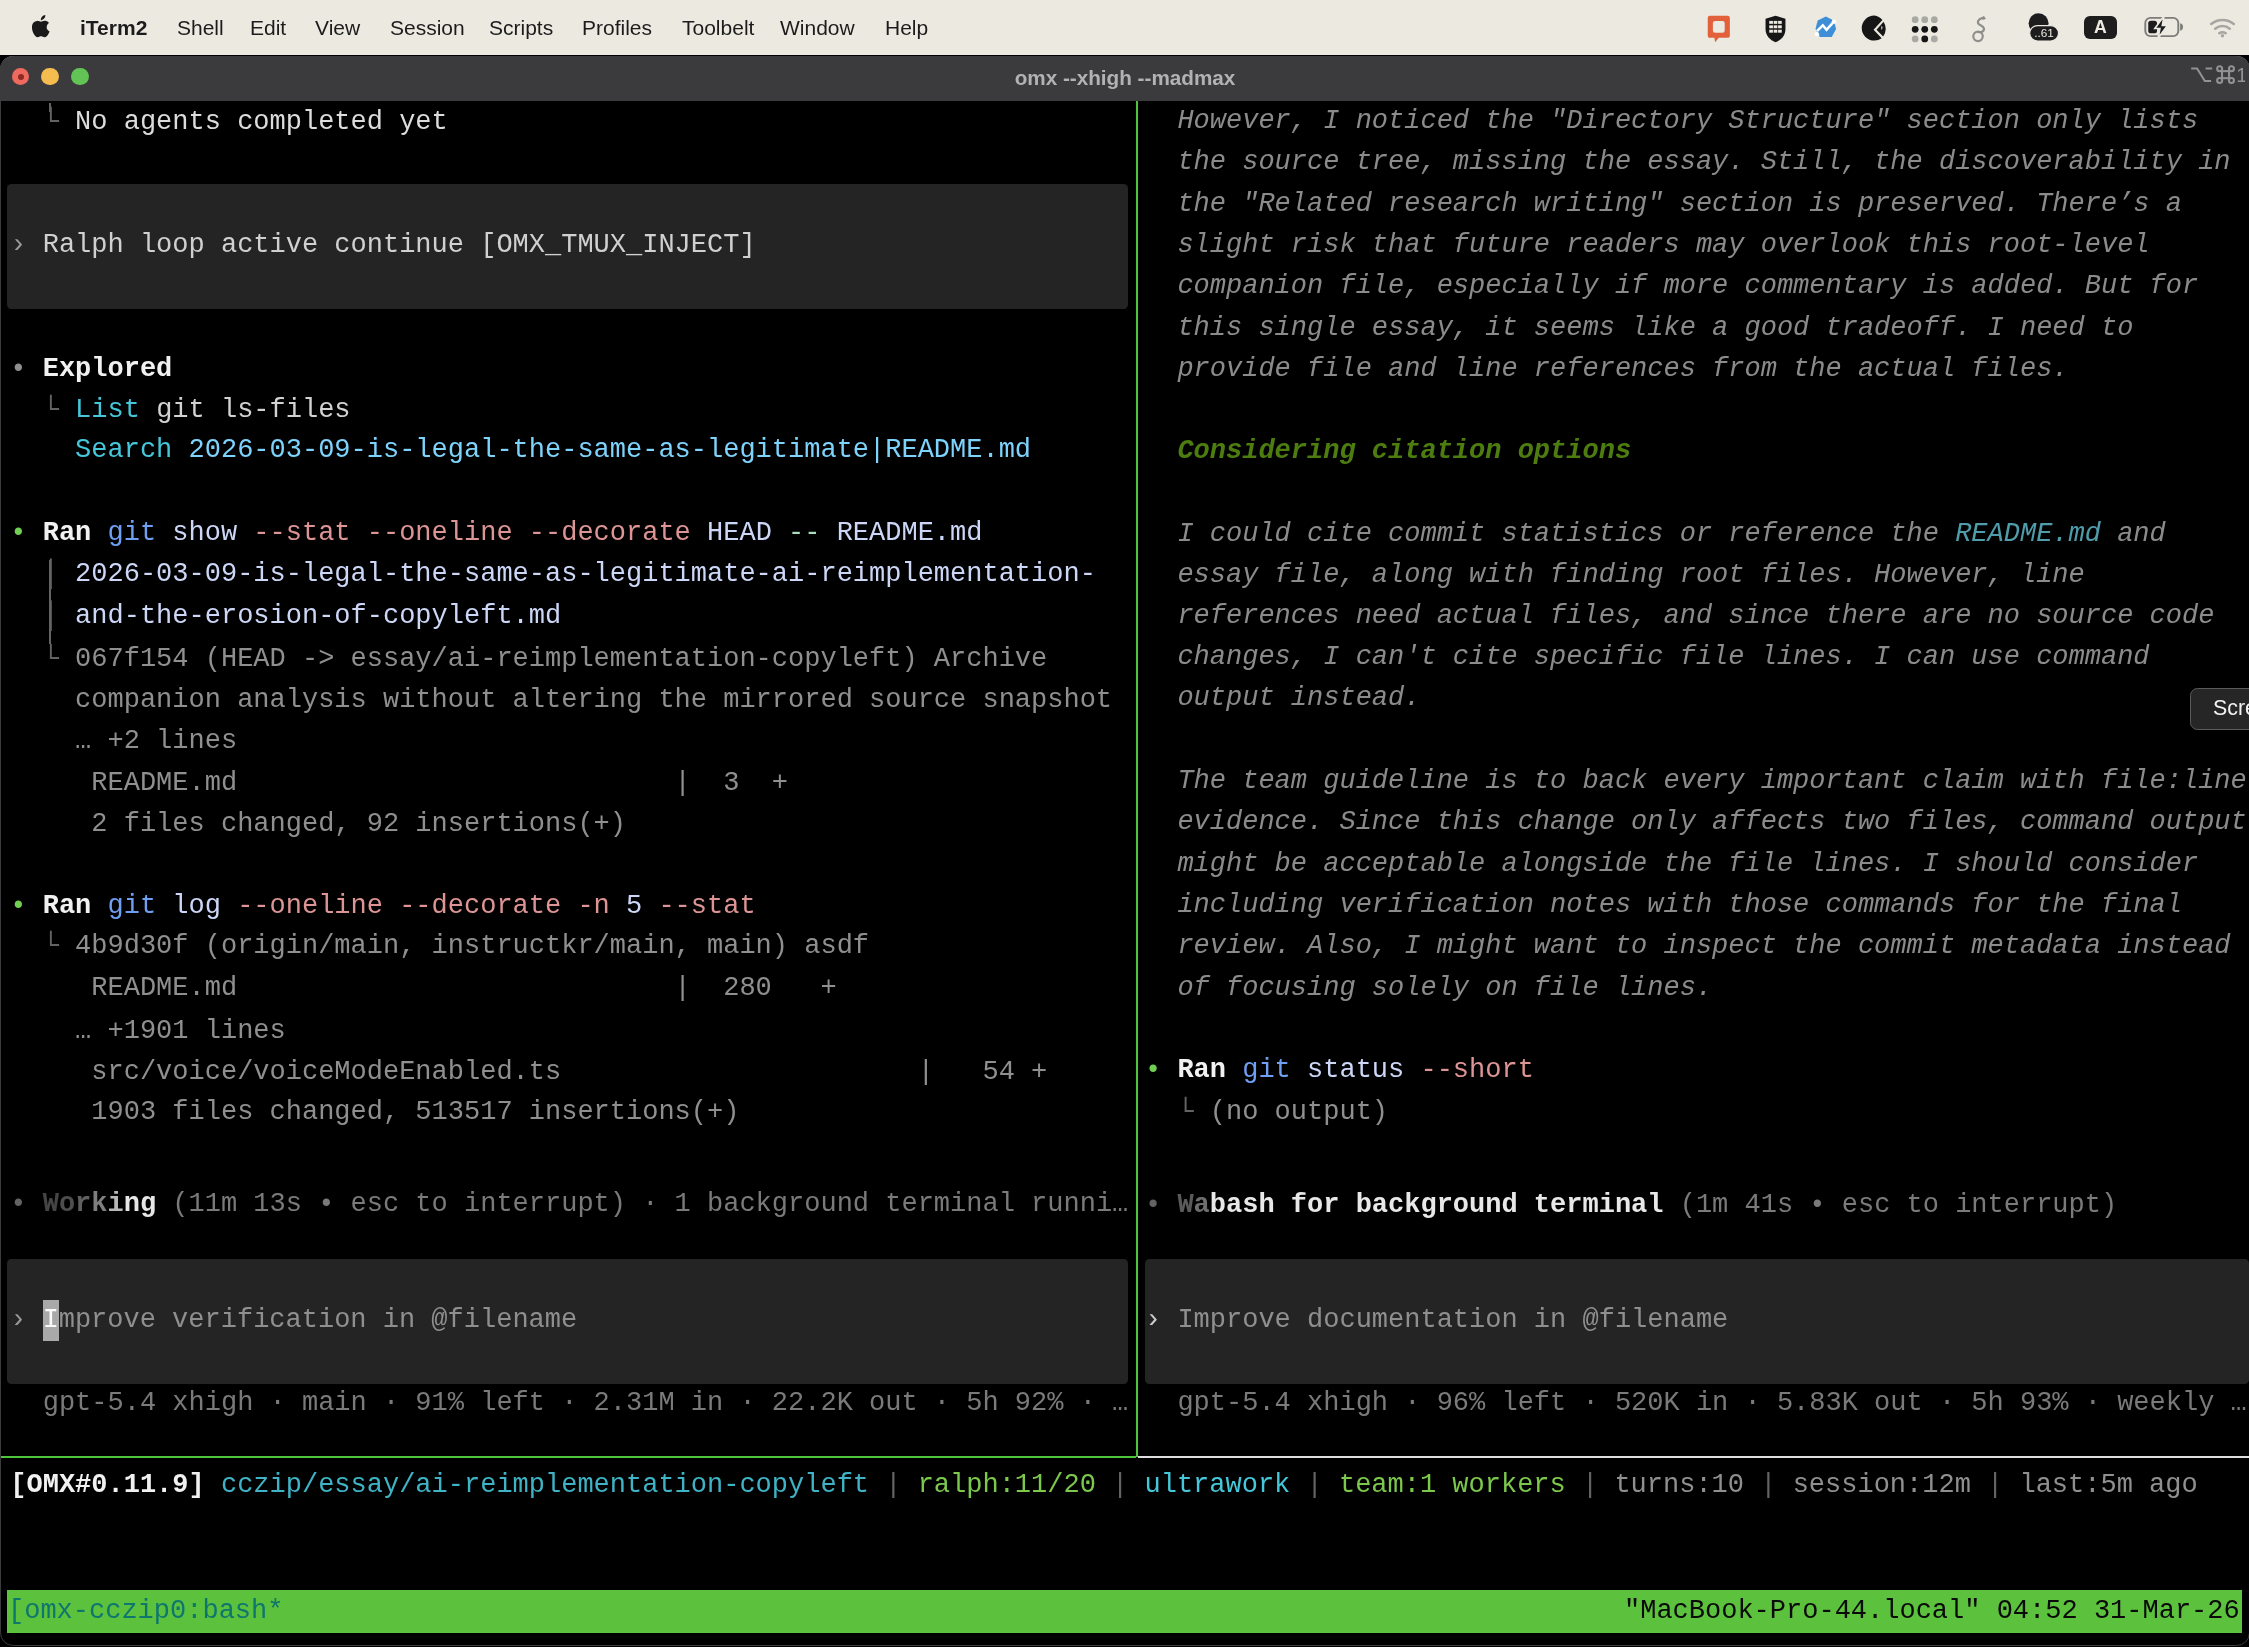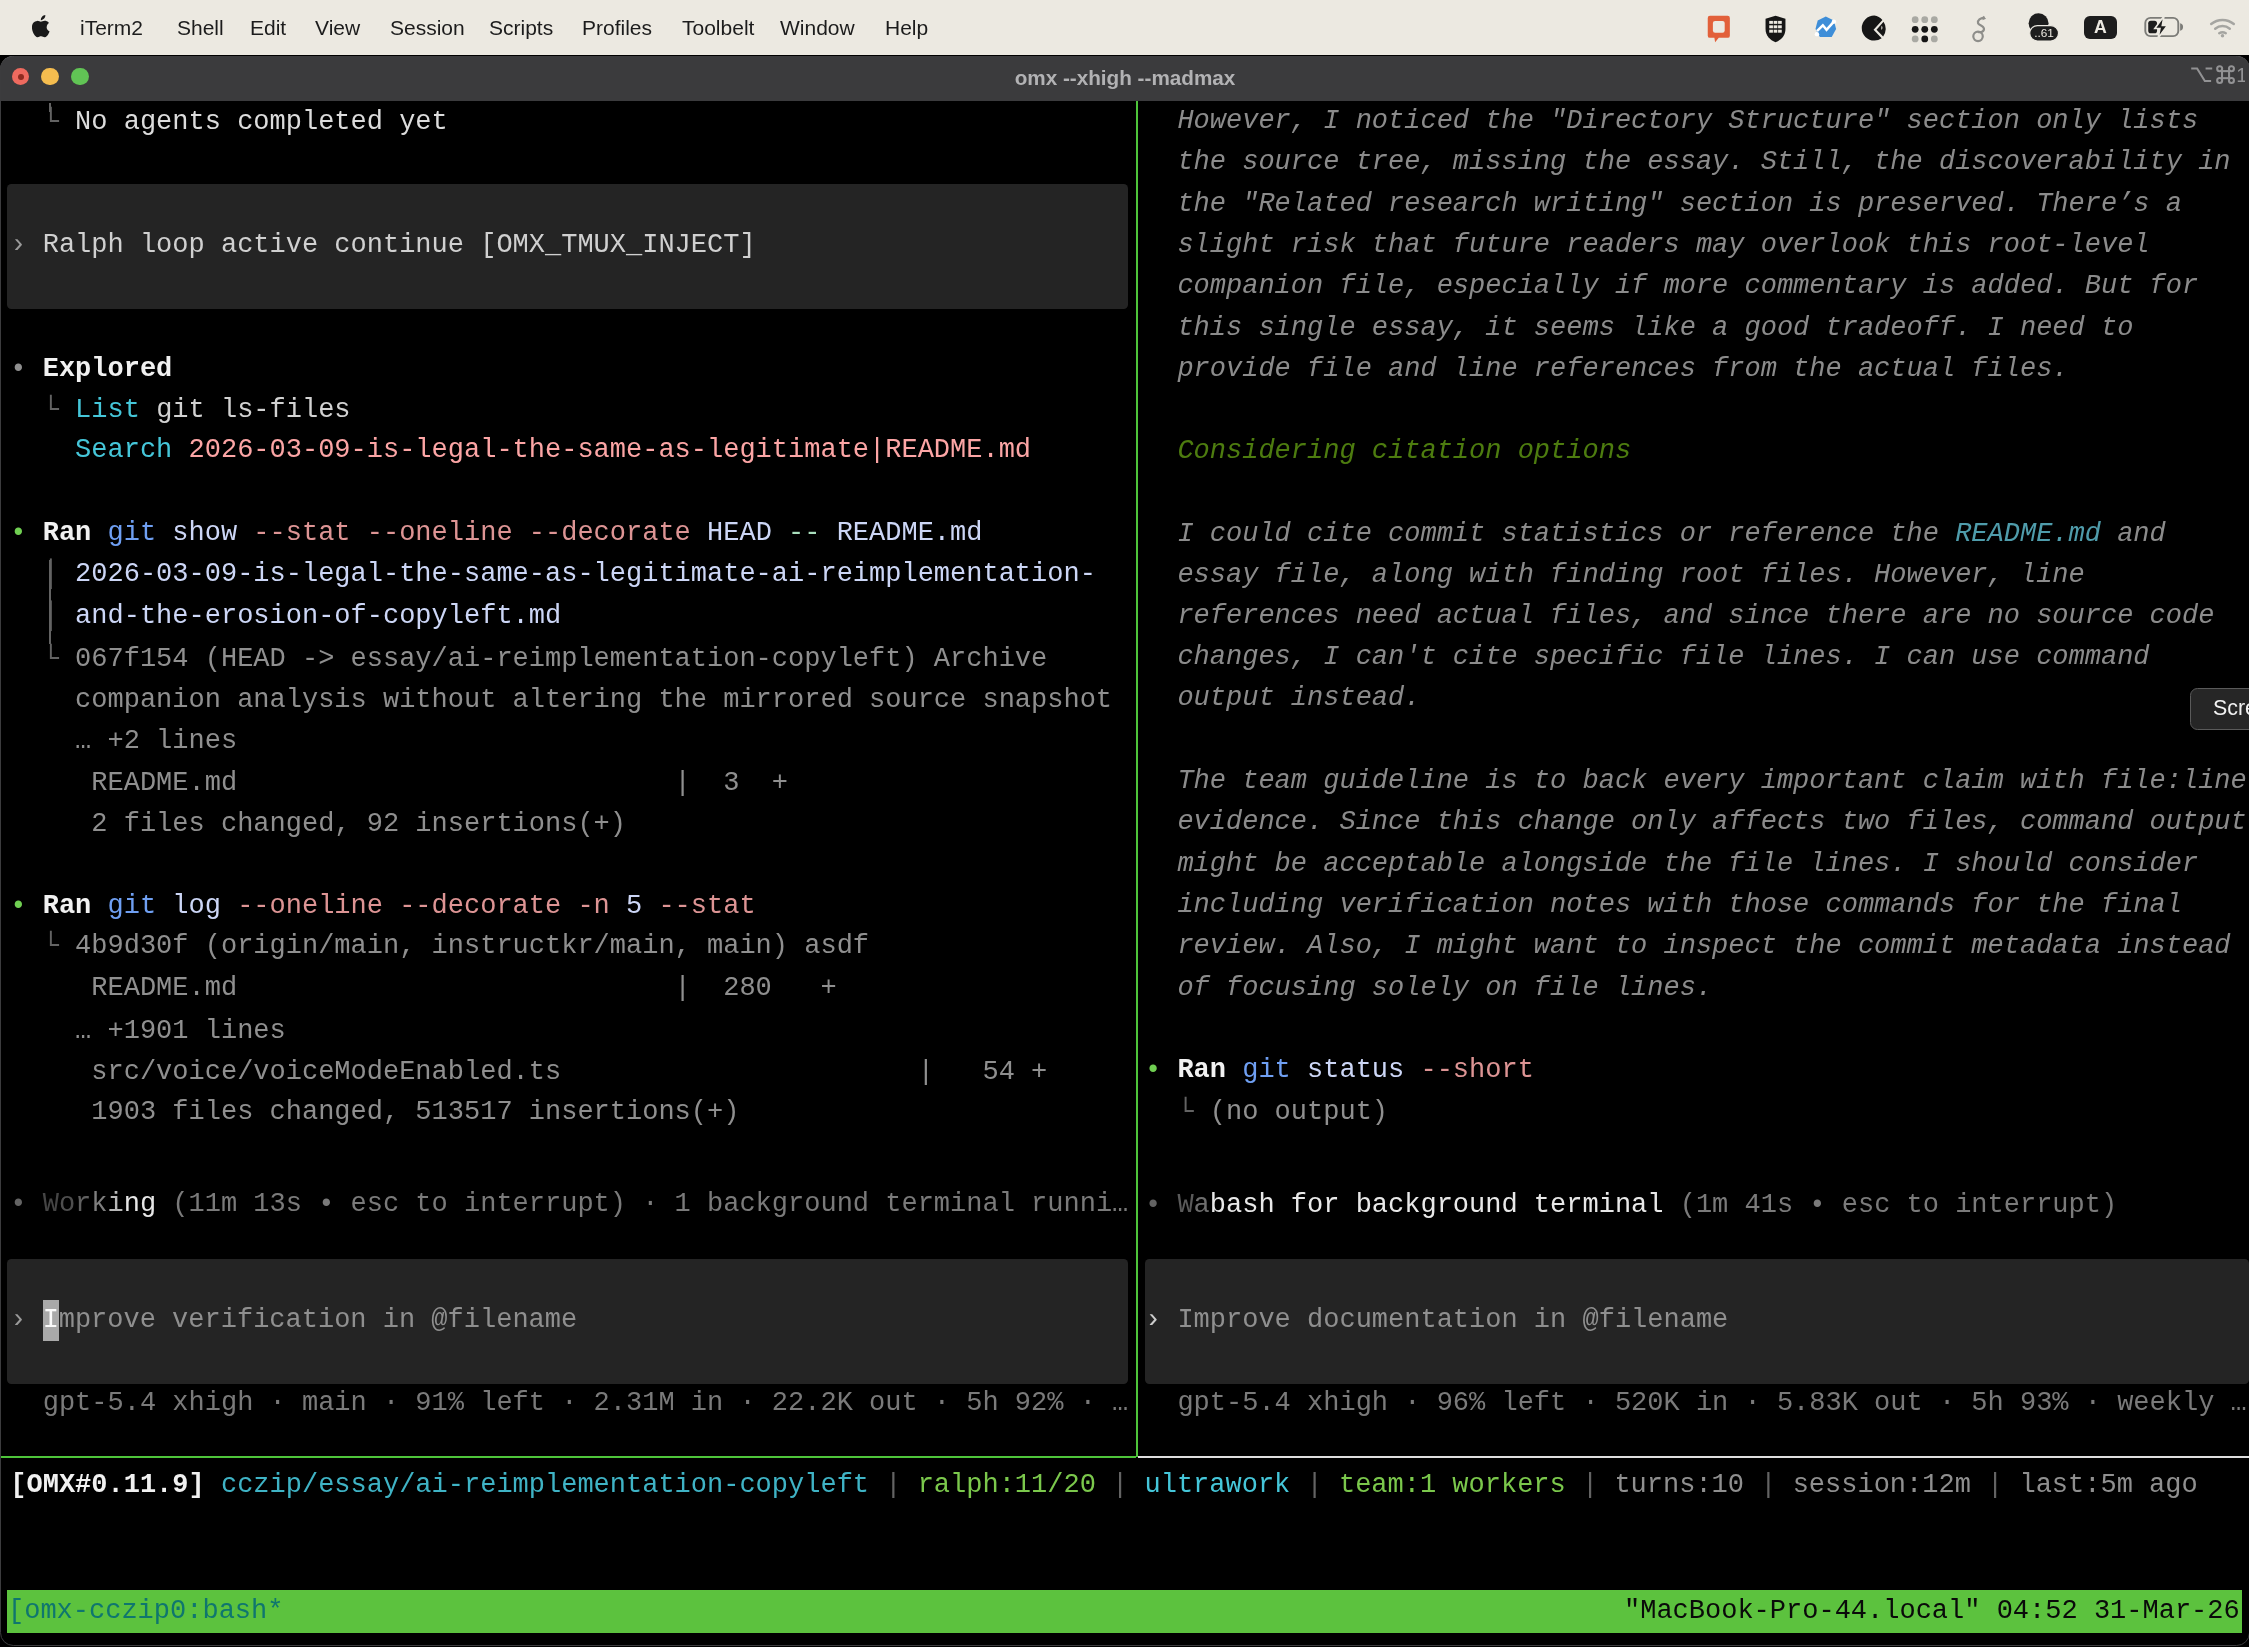--- a/index.html
+++ b/index.html
@@ -3,21 +3,21 @@
 <meta charset="utf-8">
 <style>
 html,body{margin:0;padding:0;width:2250px;height:1648px;background:#000;overflow:hidden}
 body{position:relative;font-family:"Liberation Mono",monospace}
 .mb{position:absolute;left:0;top:0;width:2250px;height:55px;background:#ece9e1}
 .mi{position:absolute;top:0;height:55px;line-height:56px;font-family:"Liberation Sans",sans-serif;font-size:21px;color:#1c1c1c}
 .tb{position:absolute;left:0;top:56px;width:2250px;height:45px;background:#3b3b3d;border-radius:13.3px 13.3px 0 0}
 .tl{position:absolute;top:11.8px;width:17.7px;height:17.7px;border-radius:50%}
 .title{position:absolute;left:0;right:0;top:0;text-align:center;line-height:44px;font-family:"Liberation Sans",sans-serif;font-size:20.7px;font-weight:bold;color:#b2b2b4}
 .ln{position:absolute;white-space:pre;font-size:27px;line-height:41px;height:41px;color:#dcdcdc}
-.b{font-weight:normal}
+.b{font-weight:bold}
 .g{color:#8f8f8f}
 .g2{color:#7a7a7a}
 .gd{color:#636363}
 .cy{color:#45c6d9}
 .te{color:#3fb3c5}
 .tei{color:#4f9cab}
 .bl{color:#6f9ff2}
 .pw{color:#ccd6f6}
 .sa{color:#dd9494}
 .mint{color:#a9dfbd}
@@ -40,21 +40,21 @@
 <div class="box" style="left:7.4px;top:184px;width:1121px;height:125px"></div>
 <div class="box" style="left:7.4px;top:1259px;width:1121px;height:125px"></div>
 <div class="box" style="left:1145px;top:1259px;width:1104px;height:125px"></div>
 
 <div style="position:absolute;left:49px;top:560px;width:2.2px;height:84px;background:#636363"></div>
 <div style="position:absolute;left:49px;top:103px;width:2.2px;height:8.9px;background:#636363"></div>
 <div class="ln" style="left:10.3px;top:102px"><span class="gd">  └ </span>No agents completed yet</div>
 <div class="ln" style="left:10.3px;top:225px"><span style="color:#9a9a9a">›</span> <span style="color:#d0d0d0">Ralph loop active continue [OMX_TMUX_INJECT]</span></div>
 <div class="ln" style="left:10.3px;top:349px"><span class="g">•</span> <span class="wb">Explored</span></div>
 <div class="ln" style="left:10.3px;top:390px"><span class="gd">  └ </span><span class="cy">List</span> <span style="color:#d2d2d2">git ls-files</span></div>
-<div class="ln" style="left:10.3px;top:430px">    <span class="cy">Search</span> <span style="color:#fca5a5">2026-03-09-is-legal-the-same-as-legitimate|README.md</span></div>
+<div class="ln" style="left:10.3px;top:430px">    <span class="cy">Search</span> <span style="color:#7dd3fc">2026-03-09-is-legal-the-same-as-legitimate|README.md</span></div>
 <div class="ln" style="left:10.3px;top:513px"><span class="grn">•</span> <span class="wb">Ran</span> <span class="bl">git</span> <span class="pw">show</span> <span class="sa">--stat</span> <span class="sa">--oneline</span> <span class="sa">--decorate</span> <span class="pw">HEAD</span> <span class="mint">--</span> <span class="pw">README.md</span></div>
 <div class="ln" style="left:10.3px;top:554px"><span class="gd">  │ </span><span class="pw">2026-03-09-is-legal-the-same-as-legitimate-ai-reimplementation-</span></div>
 <div class="ln" style="left:10.3px;top:596px"><span class="gd">  │ </span><span class="pw">and-the-erosion-of-copyleft.md</span></div>
 <div class="ln" style="left:10.3px;top:639px"><span class="gd">  └ </span><span class="g">067f154 (HEAD -&gt; essay/ai-reimplementation-copyleft) Archive</span></div>
 <div class="ln" style="left:10.3px;top:680px"><span class="g">    companion analysis without altering the mirrored source snapshot</span></div>
 <div class="ln" style="left:10.3px;top:721px"><span class="g">    … +2 lines</span></div>
 <div class="ln" style="left:10.3px;top:763px"><span class="g">     README.md                           |  3  +</span></div>
 <div class="ln" style="left:10.3px;top:804px"><span class="g">     2 files changed, 92 insertions(+)</span></div>
 <div class="ln" style="left:10.3px;top:886px"><span class="grn">•</span> <span class="wb">Ran</span> <span class="bl">git</span> <span class="pw">log</span> <span class="sa">--oneline</span> <span class="sa">--decorate</span> <span class="sa">-n</span> <span class="pw">5</span> <span class="sa">--stat</span></div>
 <div class="ln" style="left:10.3px;top:926px"><span class="gd">  └ </span><span class="g">4b9d30f (origin/main, instructkr/main, main) asdf</span></div>

